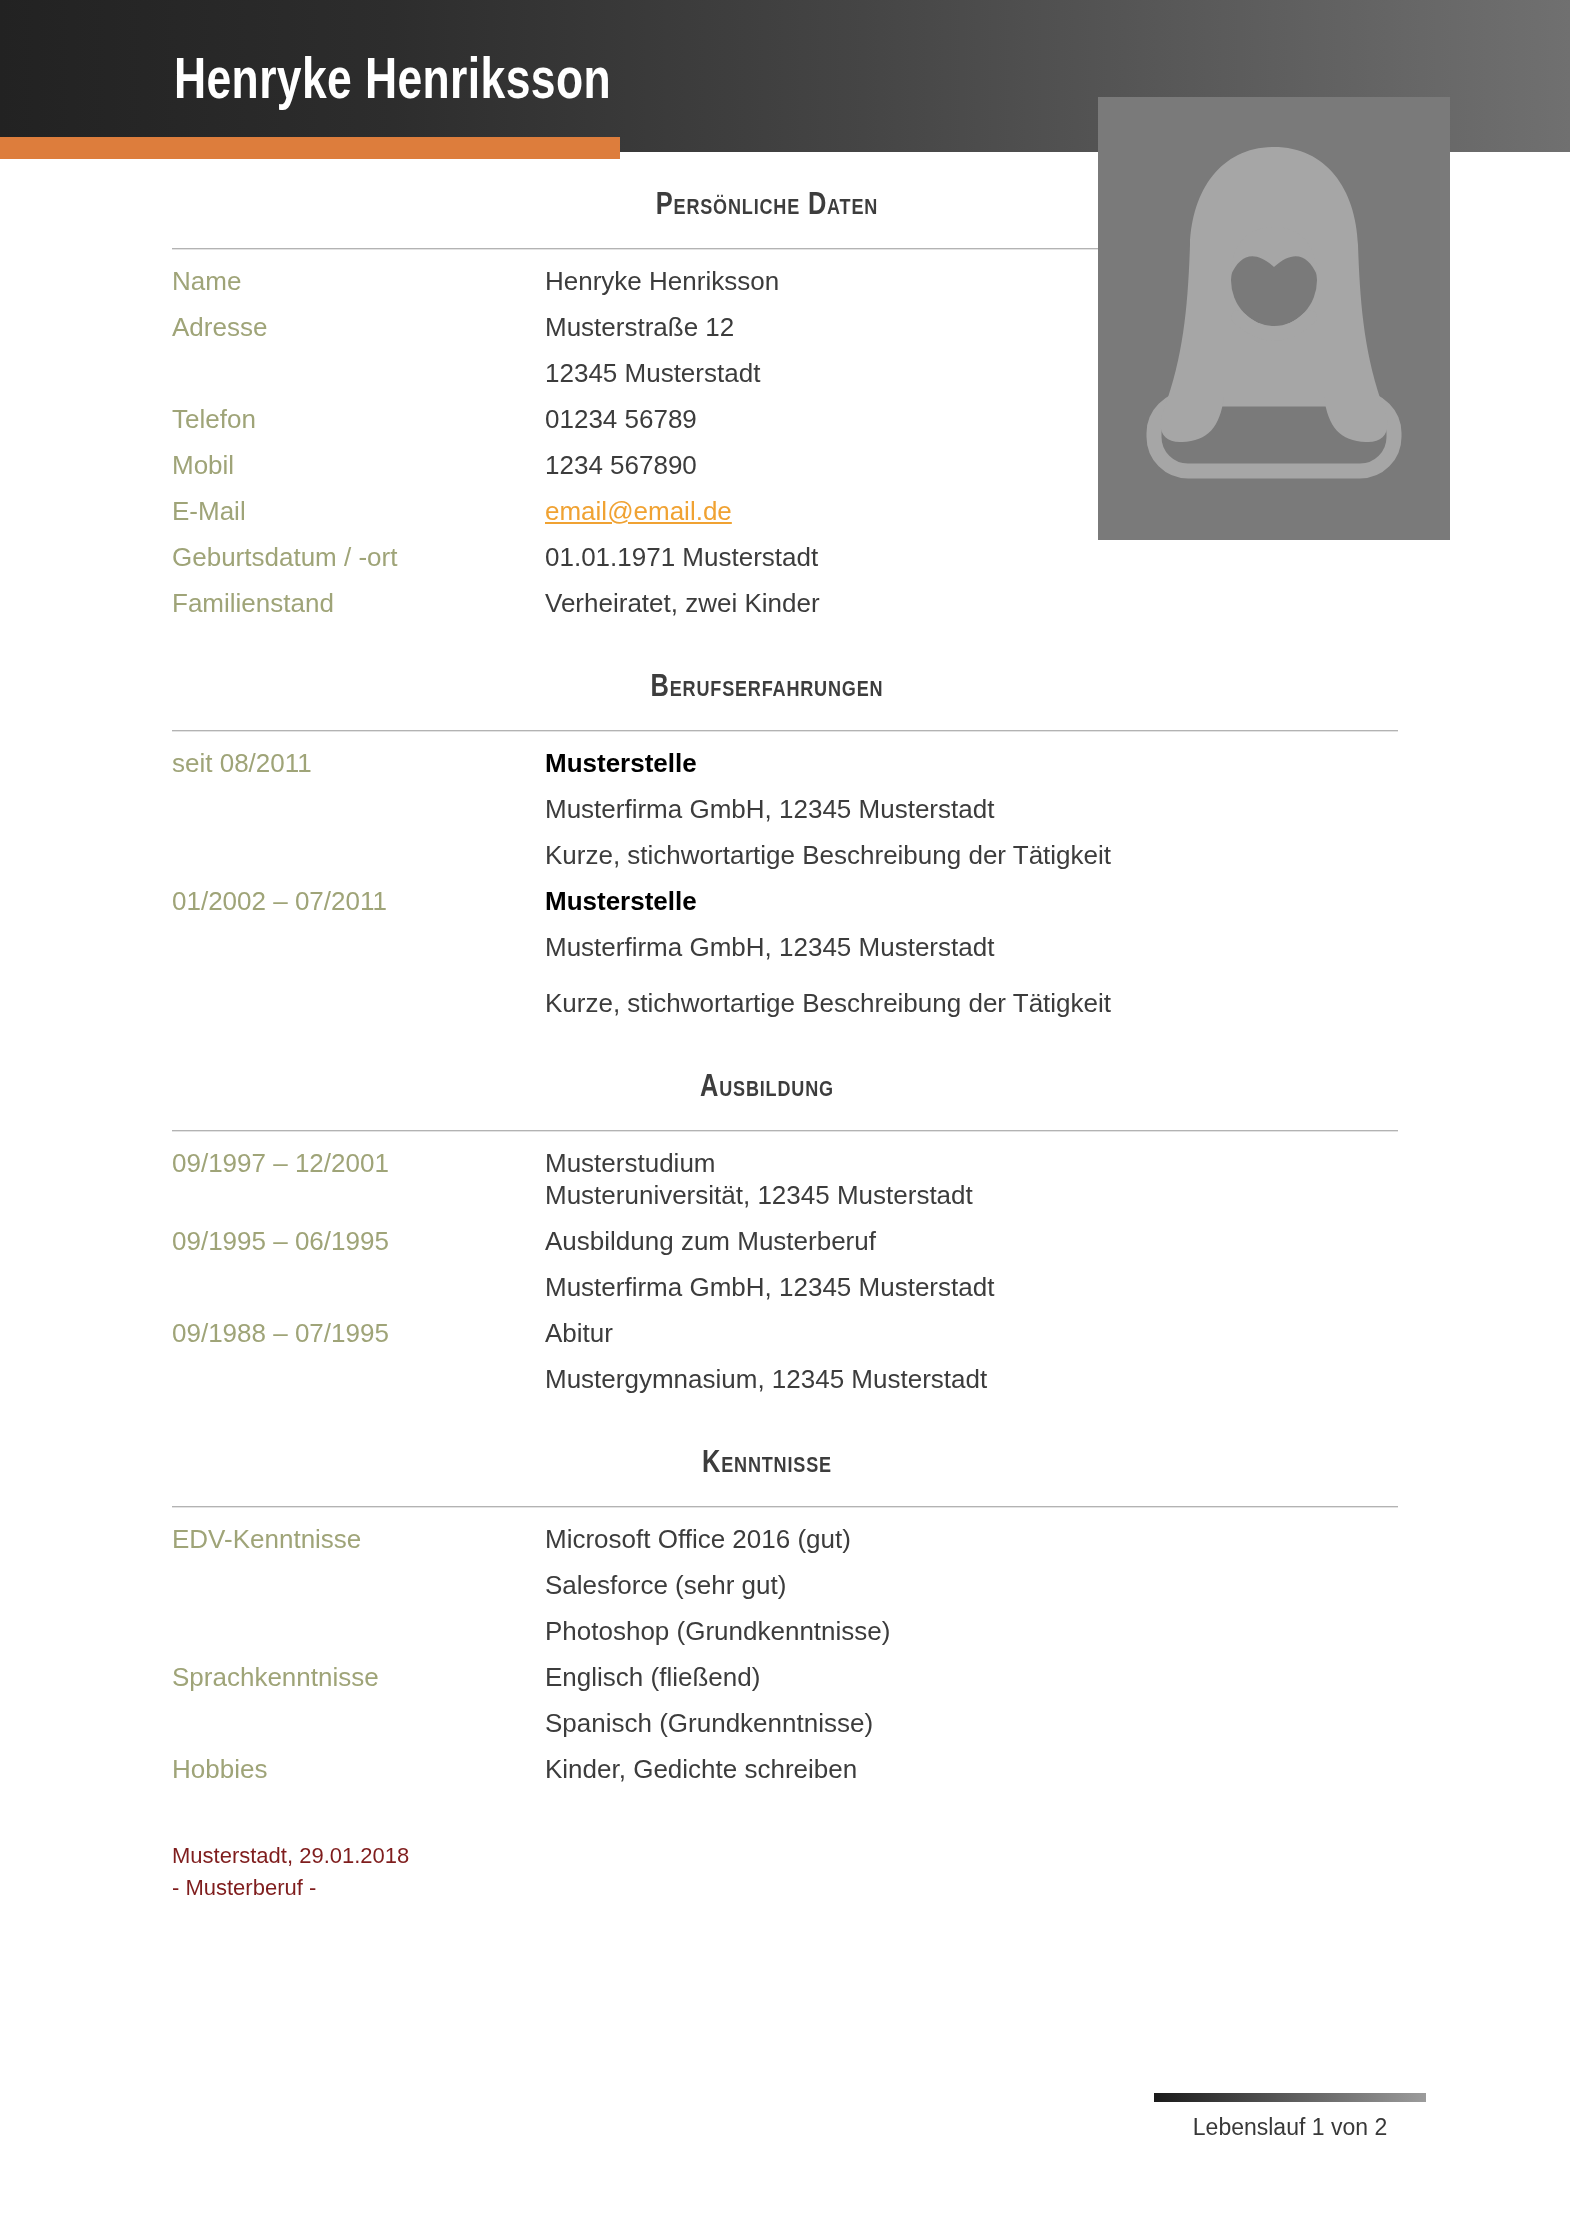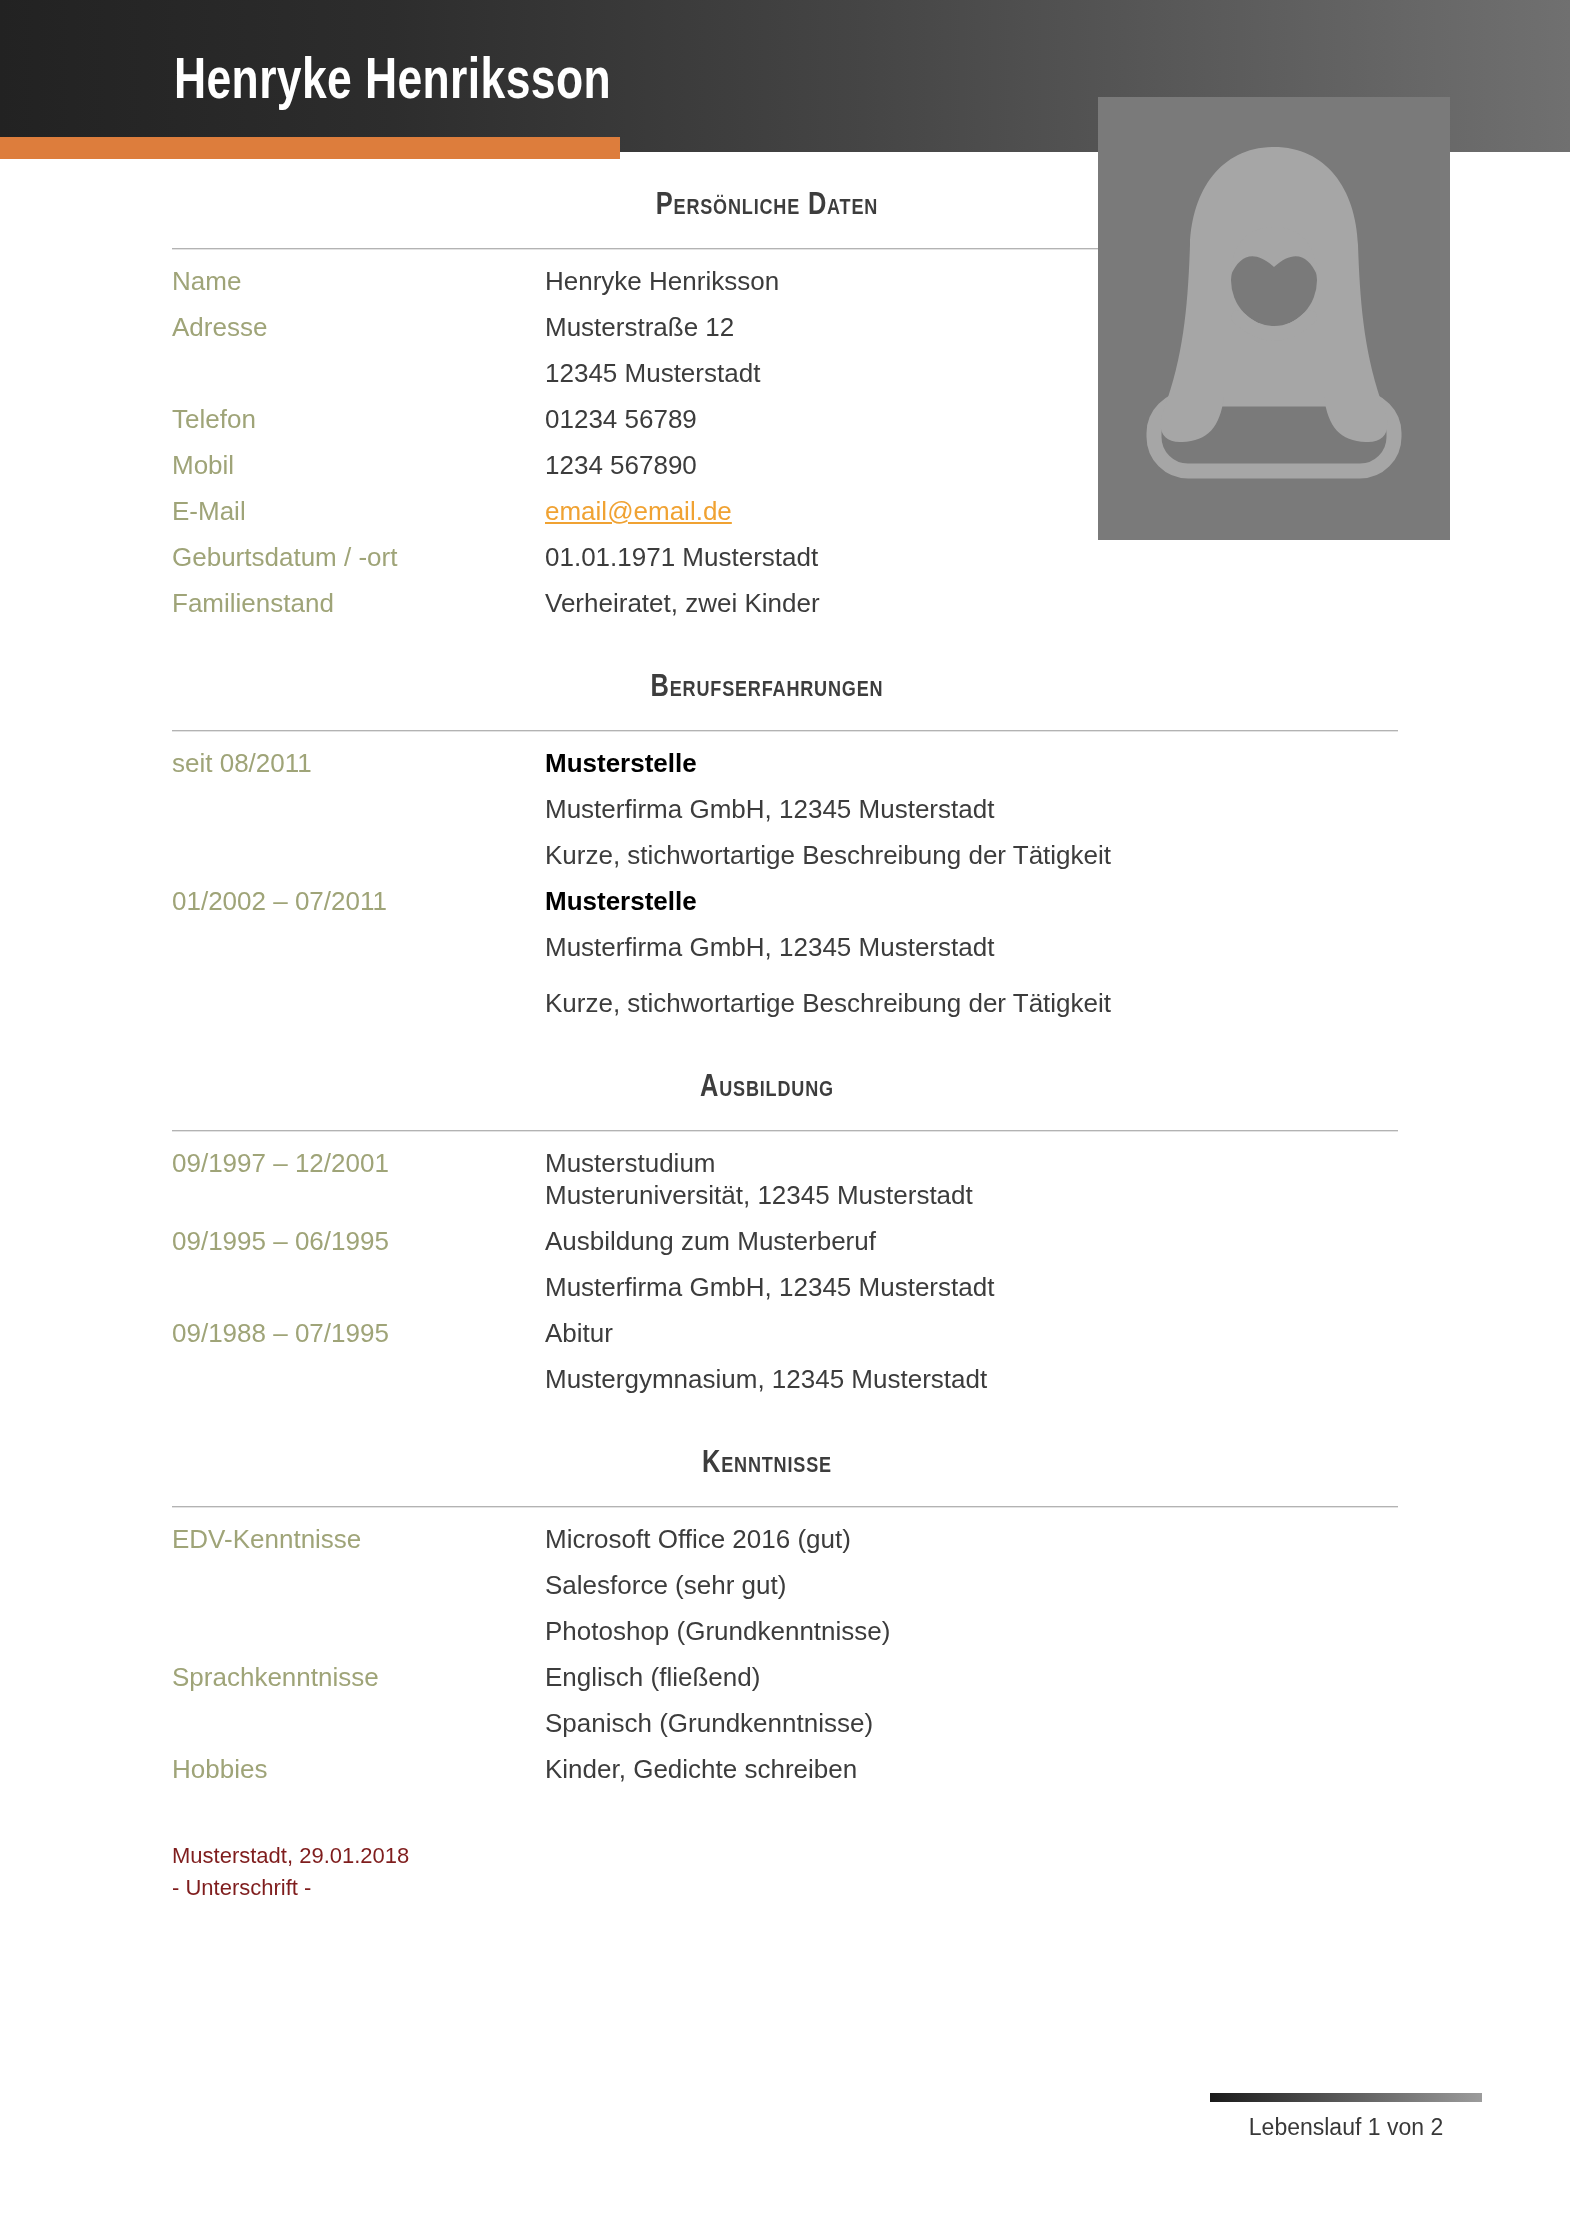--- a/index.html
+++ b/index.html
@@ -52,21 +52,21 @@
   .row.gap  { margin-top:10px; }
   .lbl { flex:0 0 353px; width:353px; text-align:left; color:#9fa478; }
   .val { margin-left:20px; color:#3c3c3c; white-space:nowrap; }
   .val.bold { font-weight:700; color:#000000; }
   a.link { color:#f0a232; text-decoration:underline; cursor:pointer; }
 
   
   .sign { margin-top:40px; font-size:22px; line-height:32px; color:#7f1d1d; }
 
   
-  .page-footer { position:absolute; left:1210px; top:2093px; width:272px; z-index:2; }
+  .page-footer { position:absolute; left:1154px; top:2093px; width:272px; z-index:2; }
   .page-footer .bar { height:9px; background:linear-gradient(90deg,#1a1a1a 0%,#555555 45%,#9c9c9c 100%); }
   .page-footer .label { margin-top:12px; text-align:center; font-size:23px; color:#383838; white-space:nowrap; }
 </style>
 </head>
 <body>
 
 <div class="header">
   <div class="header-name">Henryke Henriksson</div>
 </div>
 <div class="accent-bar"></div>
@@ -221,21 +221,21 @@
       <span class="val">Spanisch (Grundkenntnisse)</span>
     </div>
     <div class="row">
       <span class="lbl">Hobbies</span>
       <span class="val">Kinder, Gedichte schreiben</span>
     </div>
   </div>
 
   <div class="sign">
     <div>Musterstadt, 29.01.2018</div>
-    <div>- Unterschrift -</div>
+    <div>- Musterberuf -</div>
   </div>
 
 </div>
 
 <div class="page-footer">
   <div class="bar"></div>
   <div class="label">Lebenslauf 1 von 2</div>
 </div>
 
 </body></html>

